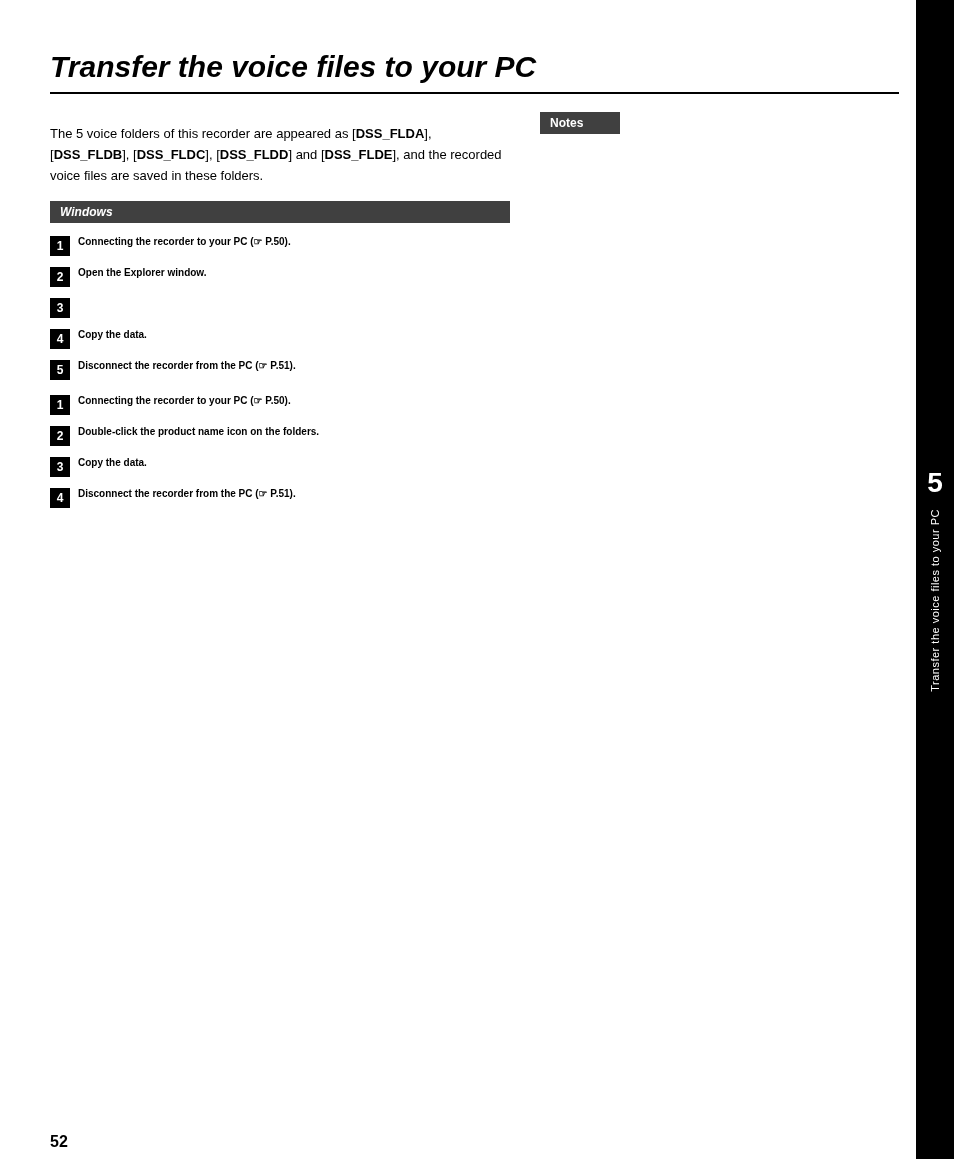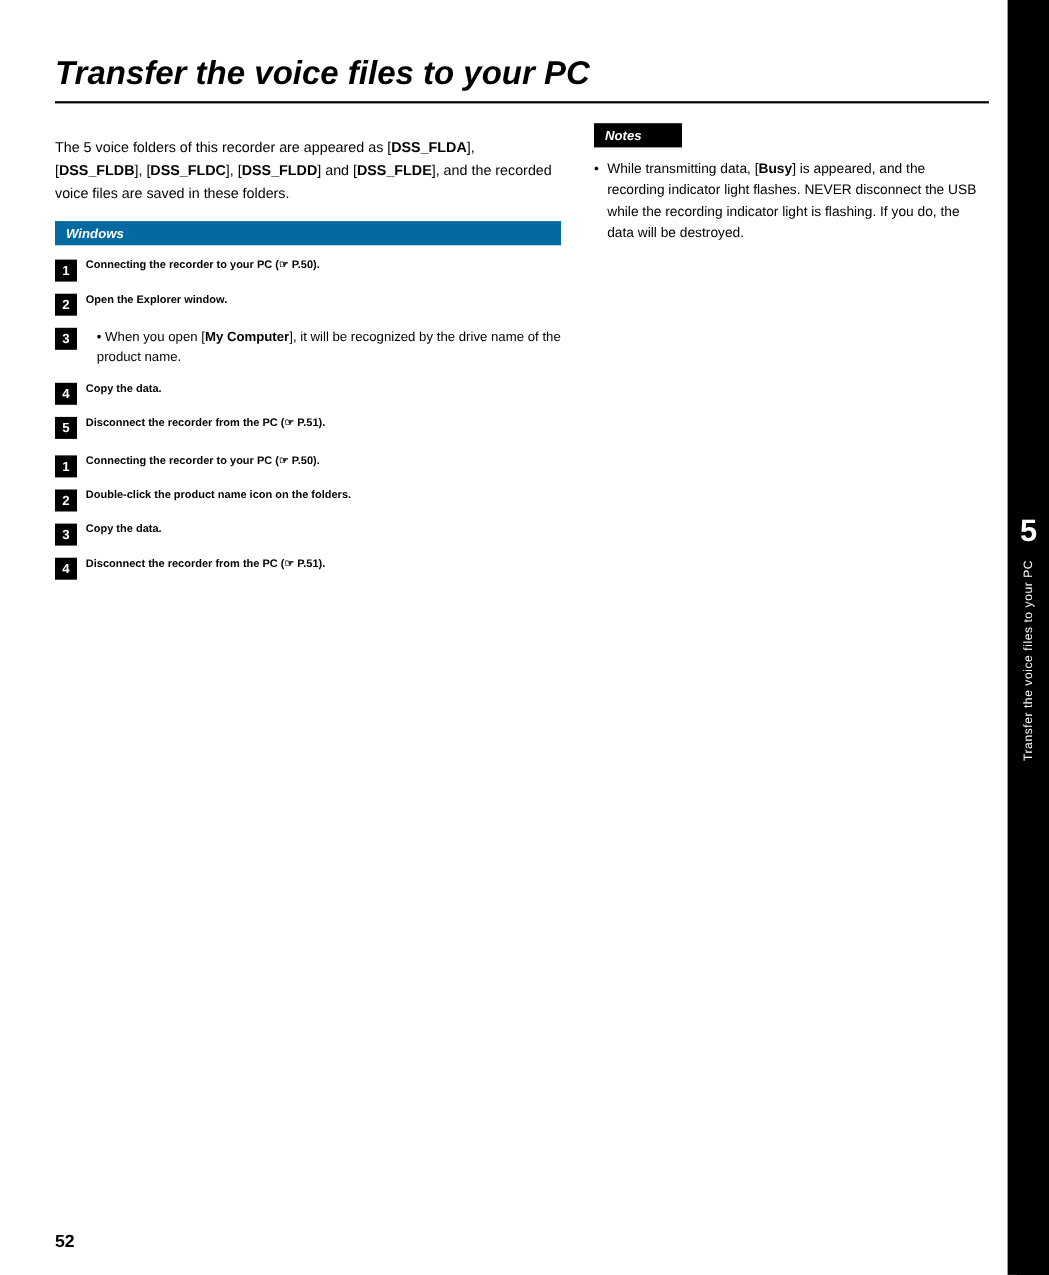--- a/index.html
+++ b/index.html
@@ -48,21 +48,21 @@
       font-size: 11px;
       writing-mode: vertical-rl;
       transform: rotate(180deg);
       text-align: center;
       letter-spacing: 0.5px;
     }
 
     
     .page-number {
       position: absolute;
-      bottom: 20px;
+      bottom: 8px;
       left: 50px;
       font-size: 16px;
       font-weight: bold;
     }
 
     
     .main-content {
       margin-left: 50px;
       margin-right: 55px;
       padding-top: 20px;
@@ -97,21 +97,21 @@
 
     
     .intro-text {
       font-size: 13px;
       line-height: 1.6;
       margin-bottom: 15px;
     }
 
     
     .section-header {
-      background: #0369a1;
+      background: #404040;
       color: #fff;
       font-size: 12px;
       font-weight: bold;
       font-style: italic;
       padding: 4px 10px;
       margin-bottom: 12px;
     }
 
     
     .step-item {
@@ -152,25 +152,24 @@
       margin-left: 10px;
       margin-bottom: 4px;
     }
 
     .step-note::before {
       content: "• ";
     }
 
     
     .notes-header {
-      background: #000000;
+      background: #404040;
       color: #fff;
       font-size: 12px;
       font-weight: bold;
-      font-style: italic;
       padding: 4px 10px;
       margin-bottom: 10px;
       display: inline-block;
       min-width: 80px;
     }
 
     .notes-list {
       list-style: none;
       padding: 0;
     }
@@ -233,21 +232,20 @@
           <div class="step-item">
             <div class="step-number">2</div>
             <div class="step-content">
               <div class="step-title">Open the Explorer window.</div>
             </div>
           </div>
 
           <div class="step-item">
             <div class="step-number">3</div>
             <div class="step-content">
-              <div class="step-note">When you open [<span class="bold">My Computer</span>], it will be recognized by the drive name of the product name.</div>
             </div>
           </div>
 
           <div class="step-item">
             <div class="step-number">4</div>
             <div class="step-content">
               <div class="step-title">Copy the data.</div>
             </div>
           </div>
 
@@ -290,23 +288,20 @@
           </div>
 
         </div>
       </div>
 
       <div class="col-right">
 
         <div>
           <div class="notes-header">Notes</div>
           <ul class="notes-list">
-            <li>
-              While transmitting data, [<span class="bold">Busy</span>] is appeared, and the recording indicator light flashes. NEVER disconnect the USB while the recording indicator light is flashing. If you do, the data will be destroyed.
-            </li>
           </ul>
         </div>
 
       </div>
     </div>
   </div>
 
 </div>
 
 </body></html>

